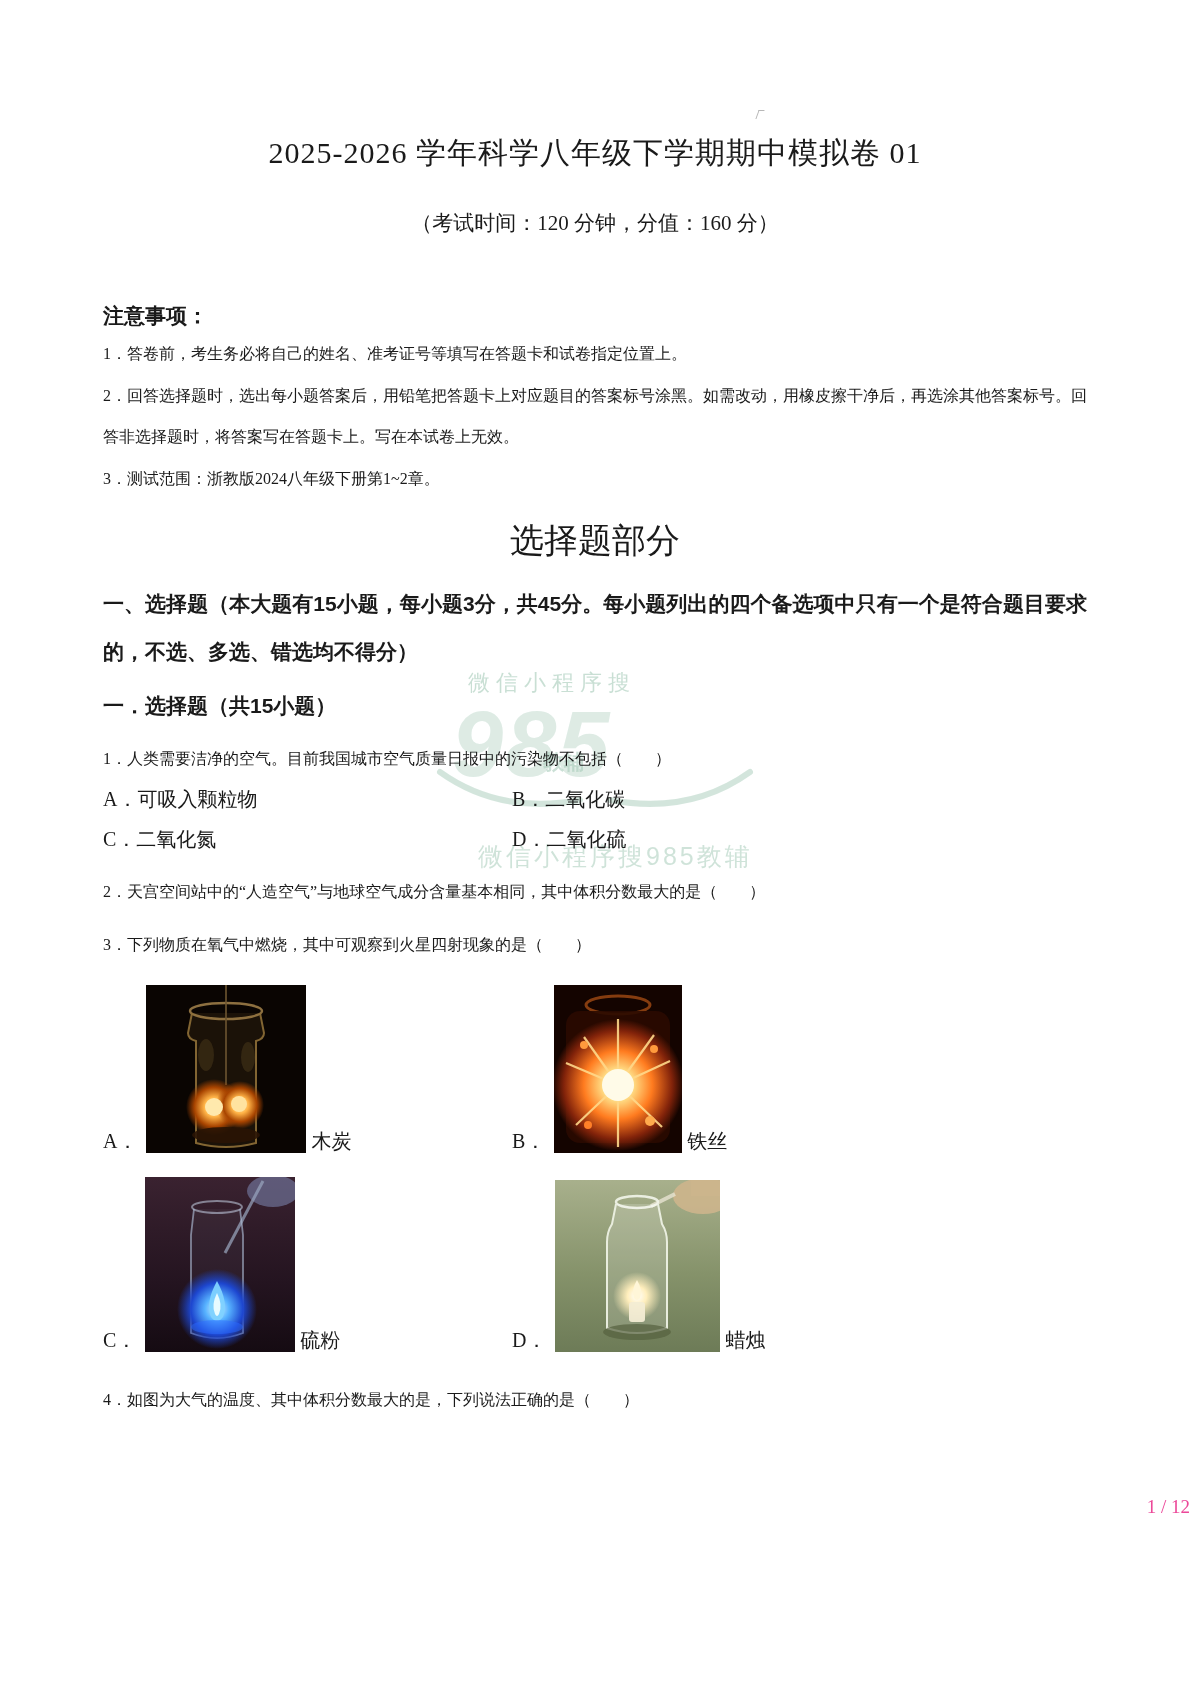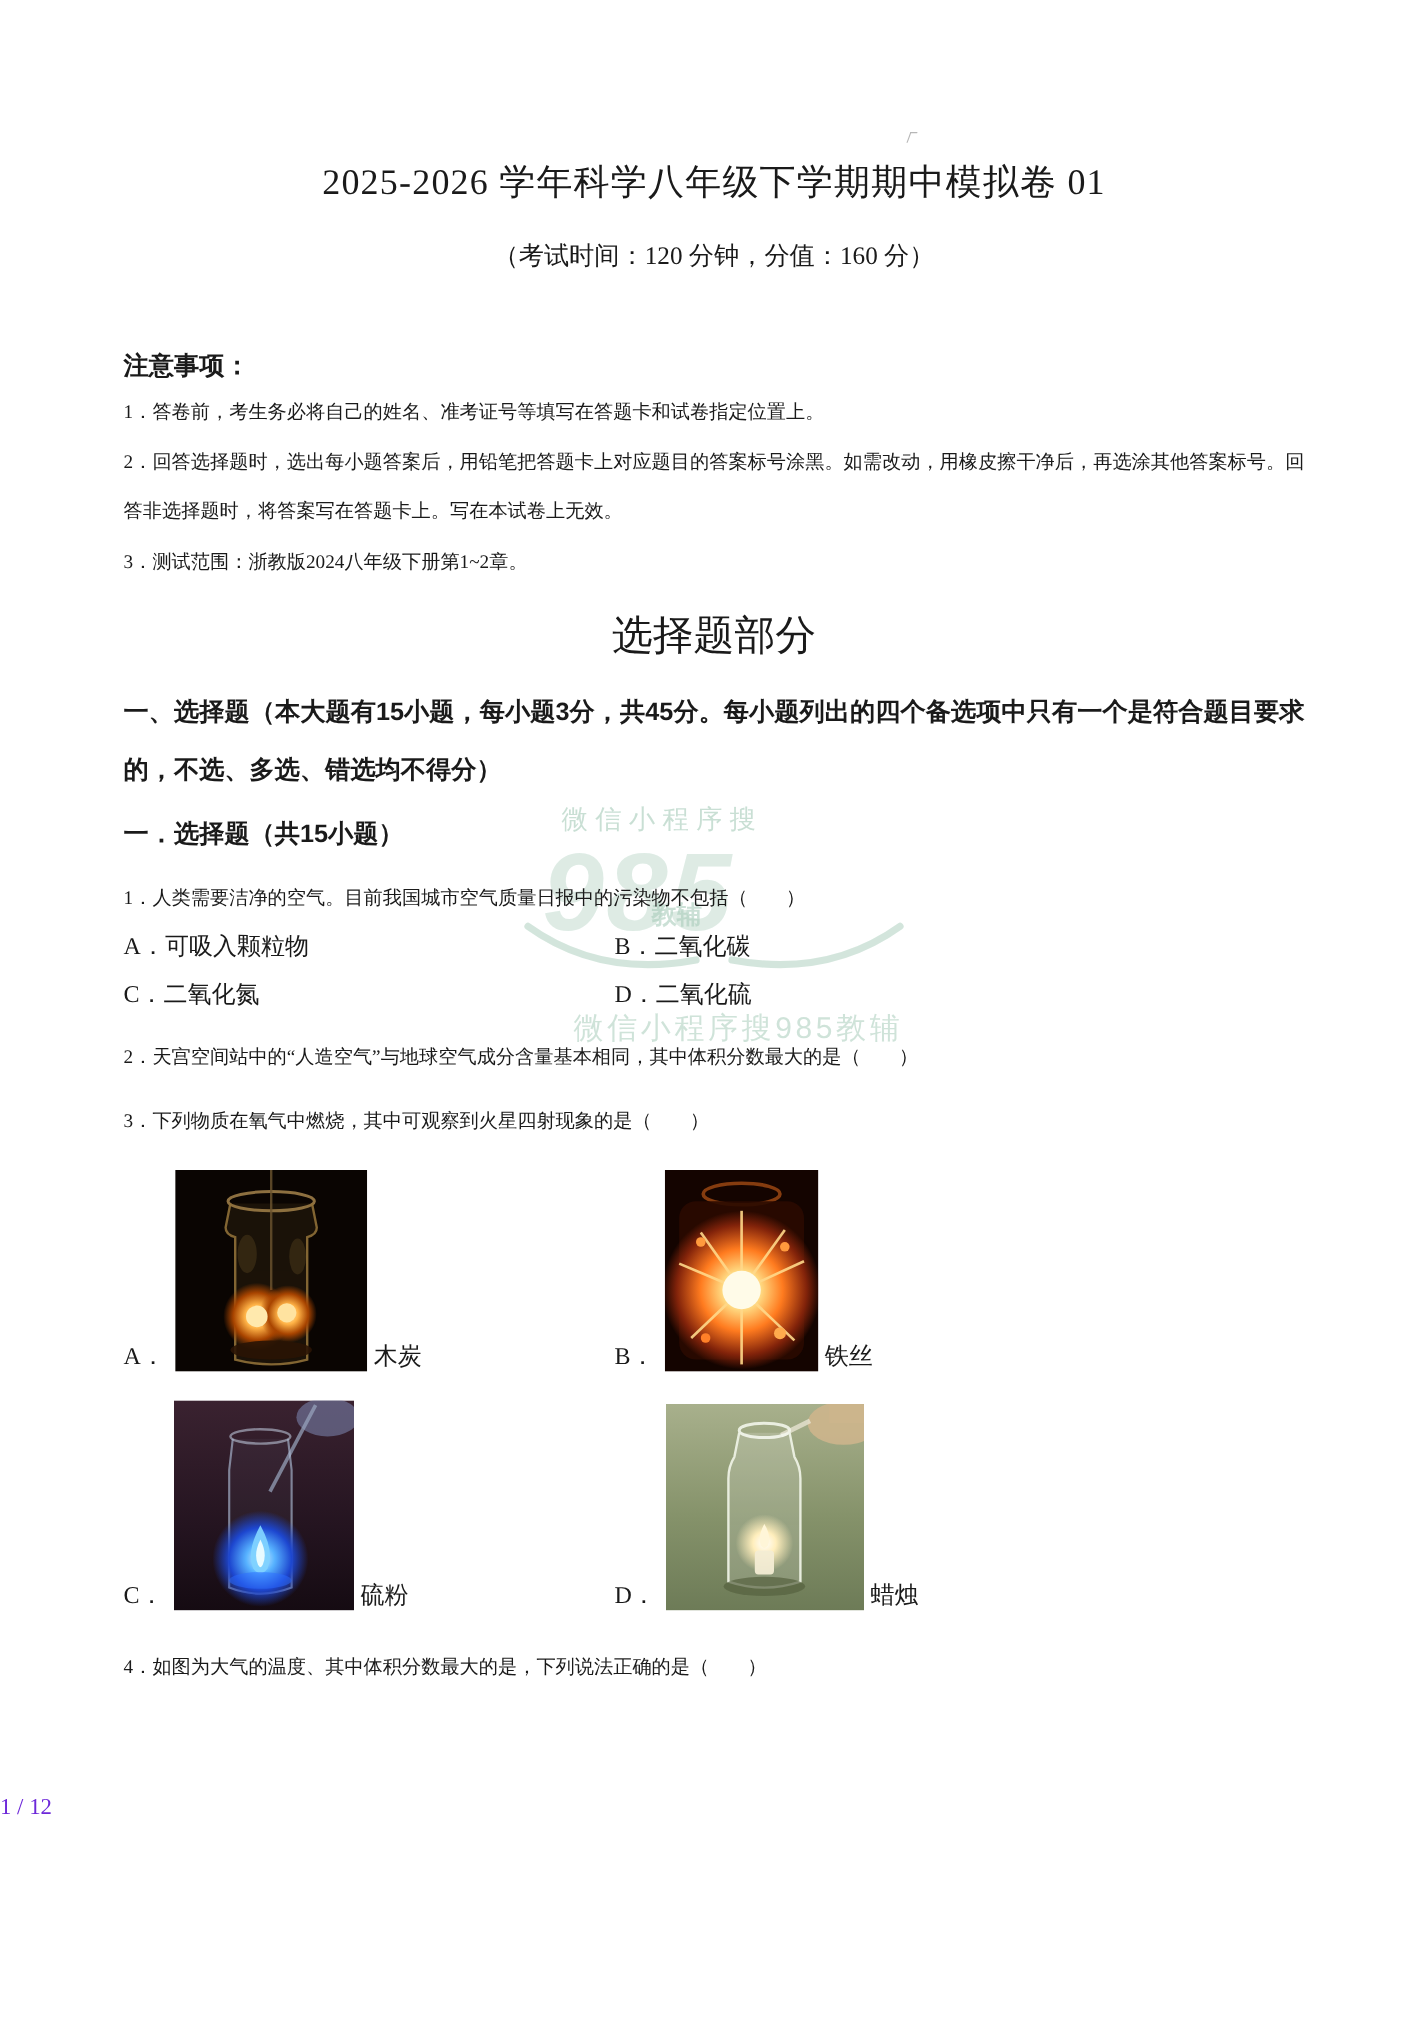--- a/index.html
+++ b/index.html
@@ -7,21 +7,21 @@
        font-family:"Liberation Serif","DejaVu Serif",serif;color:#1a1a1a;}
   .page{position:absolute;inset:0;background:#ffffff;}
   .content{position:absolute;left:103px;width:984px;top:0;z-index:2;}
   .sans-bold{font-family:"Liberation Sans","DejaVu Sans",sans-serif;font-weight:700;}
 
   .stray-mark{position:absolute;left:757px;top:110px;width:5px;height:8px;
       border-left:1px solid #9a9a9a;border-top:1px solid #9a9a9a;transform:skewX(-20deg);opacity:.7;}
 
   .exam-title{margin:134px 0 0 0;text-align:center;font-size:30px;font-weight:400;
       letter-spacing:1px;line-height:38px;}
-  .exam-subtitle{margin:27px 0 0 0;text-align:center;font-size:21px;line-height:28px;}
+  .exam-subtitle{margin:37px 0 0 0;text-align:center;font-size:21px;line-height:28px;}
 
   .notices{margin-top:62px;}
   .notices-heading{font-size:21px;line-height:34px;}
   .notice{margin:0;font-size:16px;line-height:41.5px;text-align:justify;}
 
   .part-title{margin:20px 0 0 0;text-align:center;font-size:34px;font-weight:400;line-height:44px;}
   .instructions{margin:17px 0 0 0;font-size:21px;line-height:48px;text-align:justify;}
   .sub-heading{margin:10px 0 0 0;font-size:21px;line-height:40px;}
 
   .q-text{margin:13px 0 0 0;font-size:16px;line-height:40px;}
@@ -30,22 +30,22 @@
   .opt{white-space:nowrap;}
 
   .img-opts-row{display:grid;grid-template-columns:409px 1fr;margin-top:20px;}
   .img-opts-row.second{margin-top:24px;}
   .img-group{display:flex;align-items:flex-end;}
   .img-opt-label{font-size:20px;line-height:24px;margin-right:9px;}
   .img-caption{font-size:20px;line-height:24px;margin-left:5px;white-space:nowrap;}
   .chem-img{display:block;flex:0 0 auto;}
   .chem-img svg{display:block;}
 
-  .footer{position:absolute;top:1496px;left:0;width:100%;text-align:left;
-      font-size:19px;color:#6d28d9;z-index:2;}
+  .footer{position:absolute;top:1496px;left:0;width:100%;text-align:right;
+      font-size:19px;color:#ec4899;z-index:2;}
 
   
   .wm{position:absolute;z-index:1;color:#a9cdbb;
       font-family:"Liberation Sans","DejaVu Sans",sans-serif;}
   .wm-top{left:468px;top:668px;font-size:22px;letter-spacing:6px;opacity:.62;}
   .wm-big{left:452px;top:692px;font-size:92px;font-weight:700;font-style:italic;
       letter-spacing:2px;opacity:.38;}
   .wm-sub{left:543px;top:748px;font-size:21px;font-weight:700;opacity:.6;}
   .wm-bottom{left:478px;top:840px;font-size:25px;letter-spacing:3px;opacity:.55;}
   .wm-swoosh{position:absolute;left:430px;top:760px;z-index:1;opacity:.5;}

